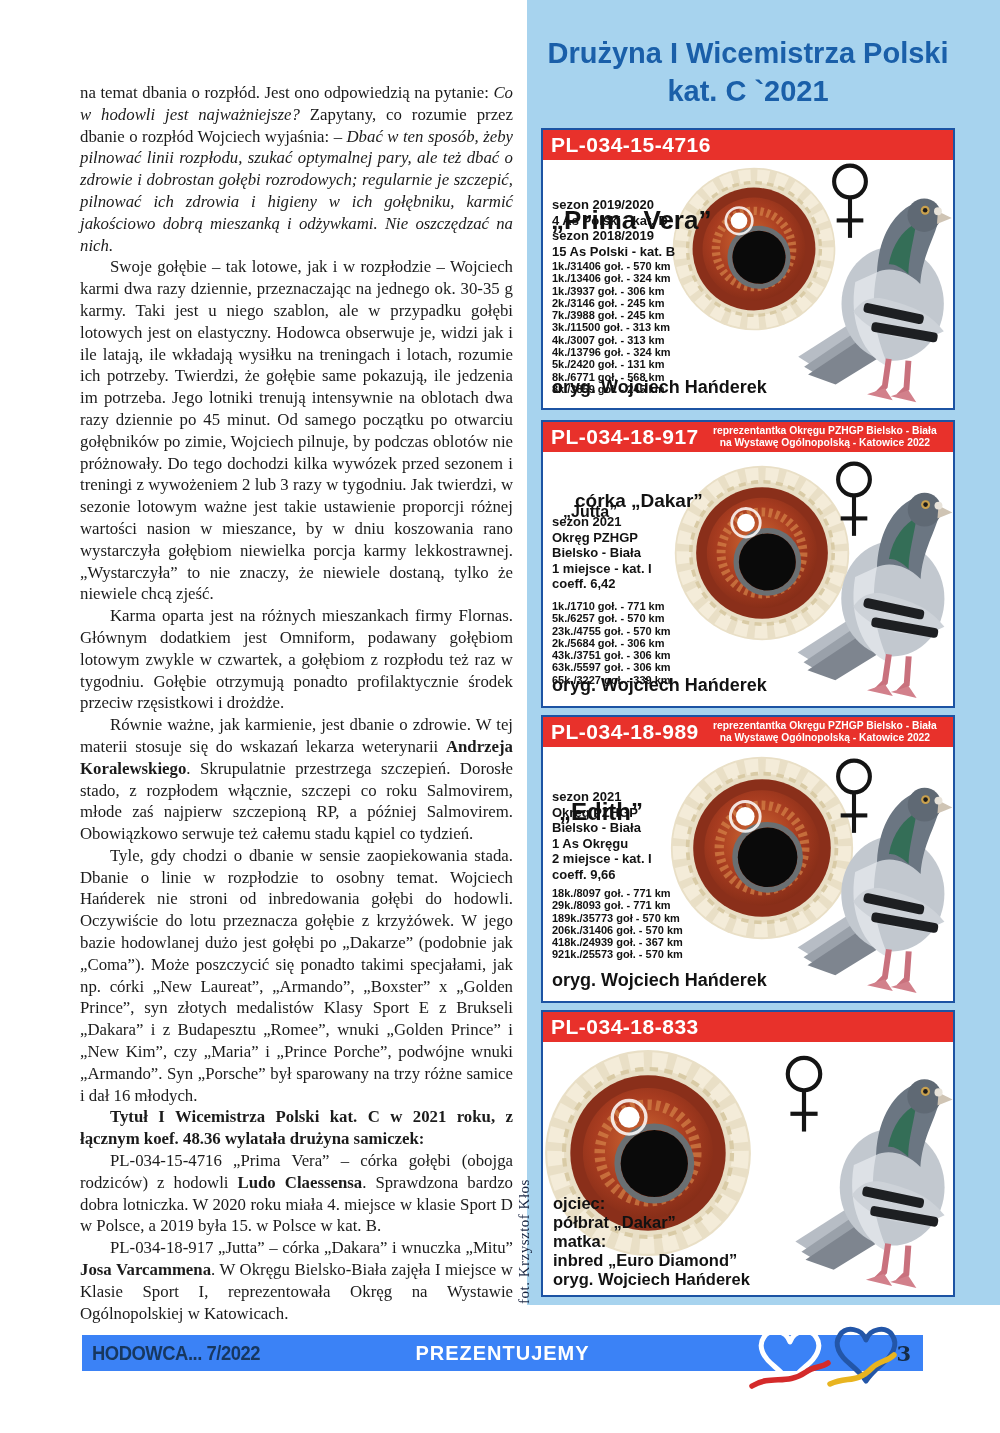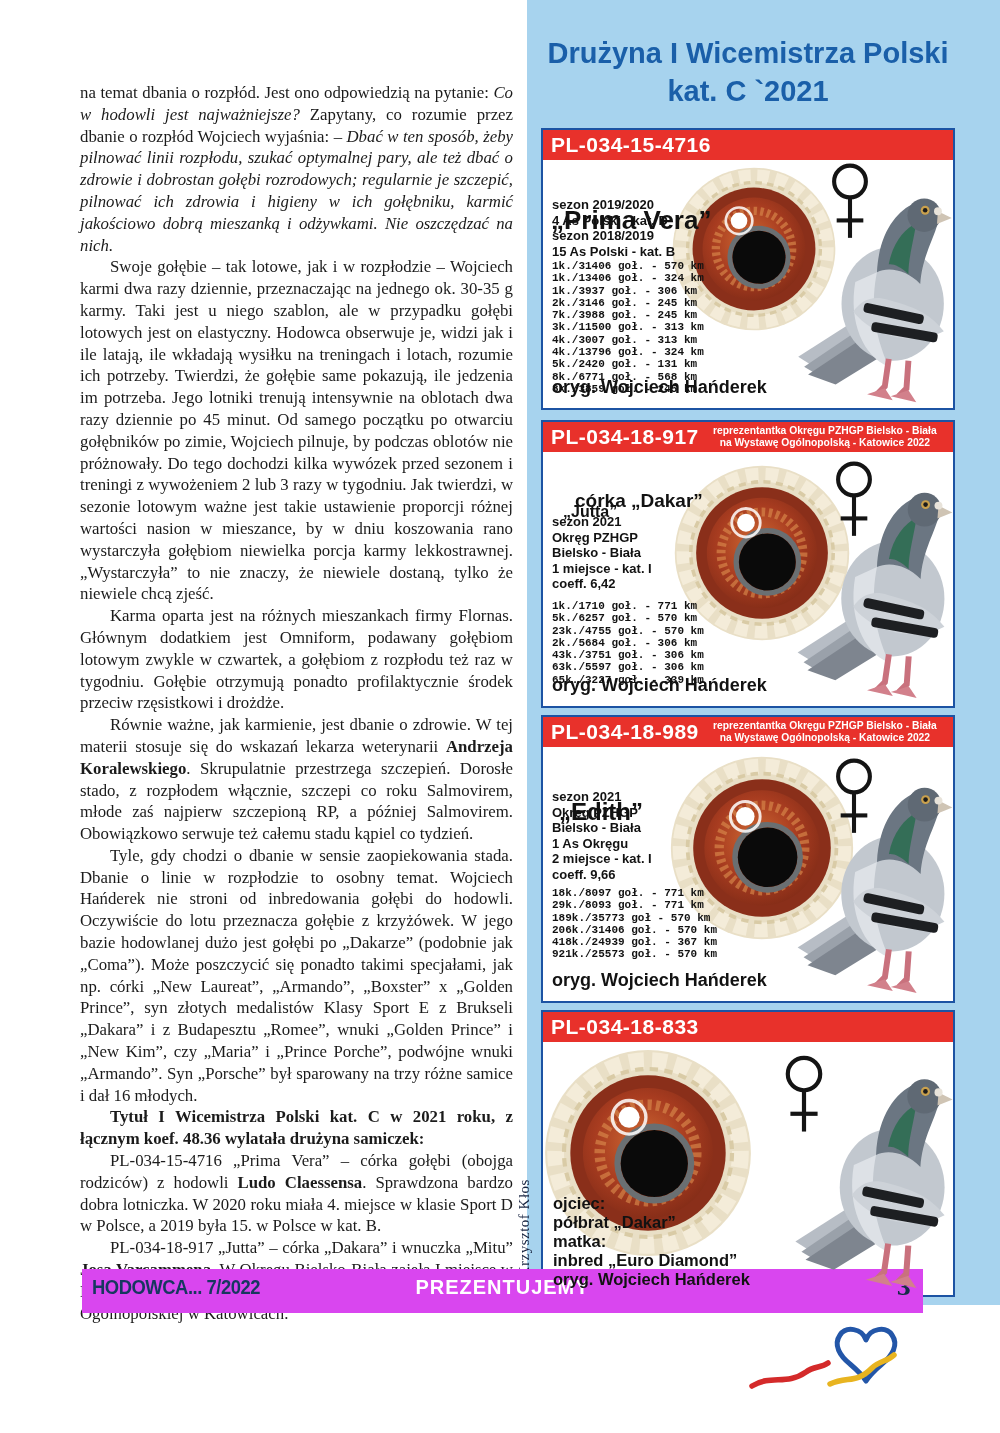--- a/index.html
+++ b/index.html
@@ -34,21 +34,21 @@
             justify-content:space-between;padding:0 8px;box-sizing:border-box;}
   .ring{font-weight:700;font-size:21px;letter-spacing:0.5px;white-space:nowrap;}
   .bar-note{flex:1;text-align:center;font-weight:700;font-size:10.3px;line-height:12px;
             padding-left:6px;}
 
   .card-body{position:relative;height:calc(100% - 30px);overflow:hidden;}
   .bird-name{position:absolute;font-weight:700;color:#121212;z-index:3;white-space:nowrap;margin-top:43px;}
   .bird-sub{position:absolute;font-weight:700;color:#121212;z-index:3;white-space:nowrap;}
   .info{position:absolute;z-index:3;}
   .info .info-line{font-weight:700;font-size:13px;line-height:15.5px;color:#121212;white-space:nowrap;}
-  .results{position:absolute;z-index:3;font-family:Liberation Mono, monospace;}
+  .results{position:absolute;z-index:3;}
   .results .result-line{font-weight:700;font-size:11px;line-height:12.3px;color:#121212;white-space:nowrap;}
   .credit{position:absolute;left:9px;bottom:10px;font-weight:700;font-size:18px;color:#121212;z-index:3;white-space:nowrap;}
 
   .eye{position:absolute;z-index:1;}
   .eye1{left:128px;top:6px;width:166px;height:166px;}
   .eye2{left:130px;top:12px;width:178px;height:178px;}
   .eye3{left:126px;top:8px;width:186px;height:186px;}
   .eye4{left:0px;top:6px;width:210px;height:210px;}
 
   .female{position:absolute;z-index:2;}
@@ -78,21 +78,21 @@
   .i3{left:9px;top:42px;}
   .r3{left:9px;top:140px;}
 
   
   .photo-credit{position:absolute;left:516px;top:1146px;height:158px;
                 writing-mode:vertical-rl;transform:rotate(180deg);
                 font-size:15px;color:#17233f;font-family:"Liberation Serif",serif;
                 letter-spacing:0.5px;}
 
   
-  .footer-bar{position:absolute;left:82px;top:1269px;width:841px;height:44px;background:#d946ef;}
+  .footer-bar{position:absolute;left:82px;top:1335px;width:841px;height:36px;background:#3b82f6;}
   .footer-journal{position:absolute;left:10px;top:0;height:36px;display:flex;align-items:center;
                   font-family:"Liberation Sans",sans-serif;font-weight:700;font-size:20px;
                   color:#17375f;letter-spacing:-0.5px;transform:scaleX(0.92);transform-origin:left center;}
   .footer-section{position:absolute;left:0;right:0;top:0;height:36px;display:flex;align-items:center;
                   justify-content:center;color:#ffffff;font-family:"Liberation Sans",sans-serif;
                   font-weight:700;font-size:20px;letter-spacing:1px;}
   .footer-page{position:absolute;right:12px;top:0;height:36px;display:flex;align-items:center;
                font-family:"DejaVu Serif",serif;font-weight:700;font-size:21px;color:#152c47;}
   .hearts{position:absolute;left:748px;top:1322px;width:175px;height:72px;z-index:5;}
 

